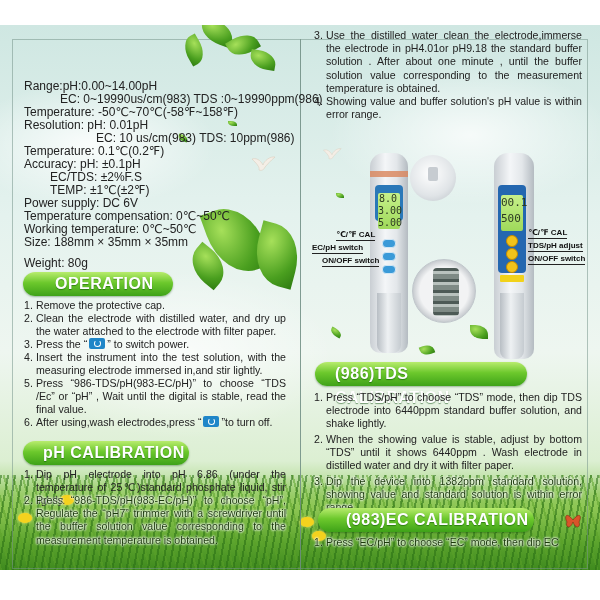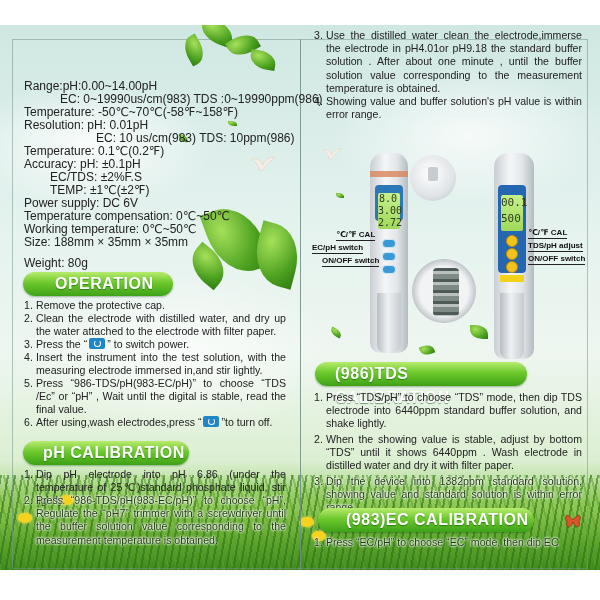--- a/index.html
+++ b/index.html
@@ -192,21 +192,21 @@
       <span class="body">Showing value and buffer solution's pH value is within error range.</span>
     </div>
   </div>
 
   <div class="meter" style="left:370px;top:128px;width:38px;height:200px;">
     <div class="cap-ring"></div>
     <div class="face" style="left:5px;top:32px;width:28px;height:36px;">
       <div class="lcd" style="left:3px;top:8px;width:22px;height:36px;">
         <div>8.0</div>
         <div>3.00</div>
-        <div>2.72</div>
+        <div>5.00</div>
       </div>
     </div>
     <div class="key" style="left:12px;top:86px;"></div>
     <div class="key" style="left:12px;top:99px;"></div>
     <div class="key" style="left:12px;top:112px;"></div>
     <div class="tube" style="left:7px;top:140px;width:24px;height:60px;border-radius:0 0 8px 8px;"></div>
   </div>
   <div class="callout" style="left:336px;top:205px;">℃/℉ CAL</div>
   <div class="callout" style="left:312px;top:218px;">EC/pH switch</div>
   <div class="callout" style="left:322px;top:231px;">ON/OFF switch</div>

